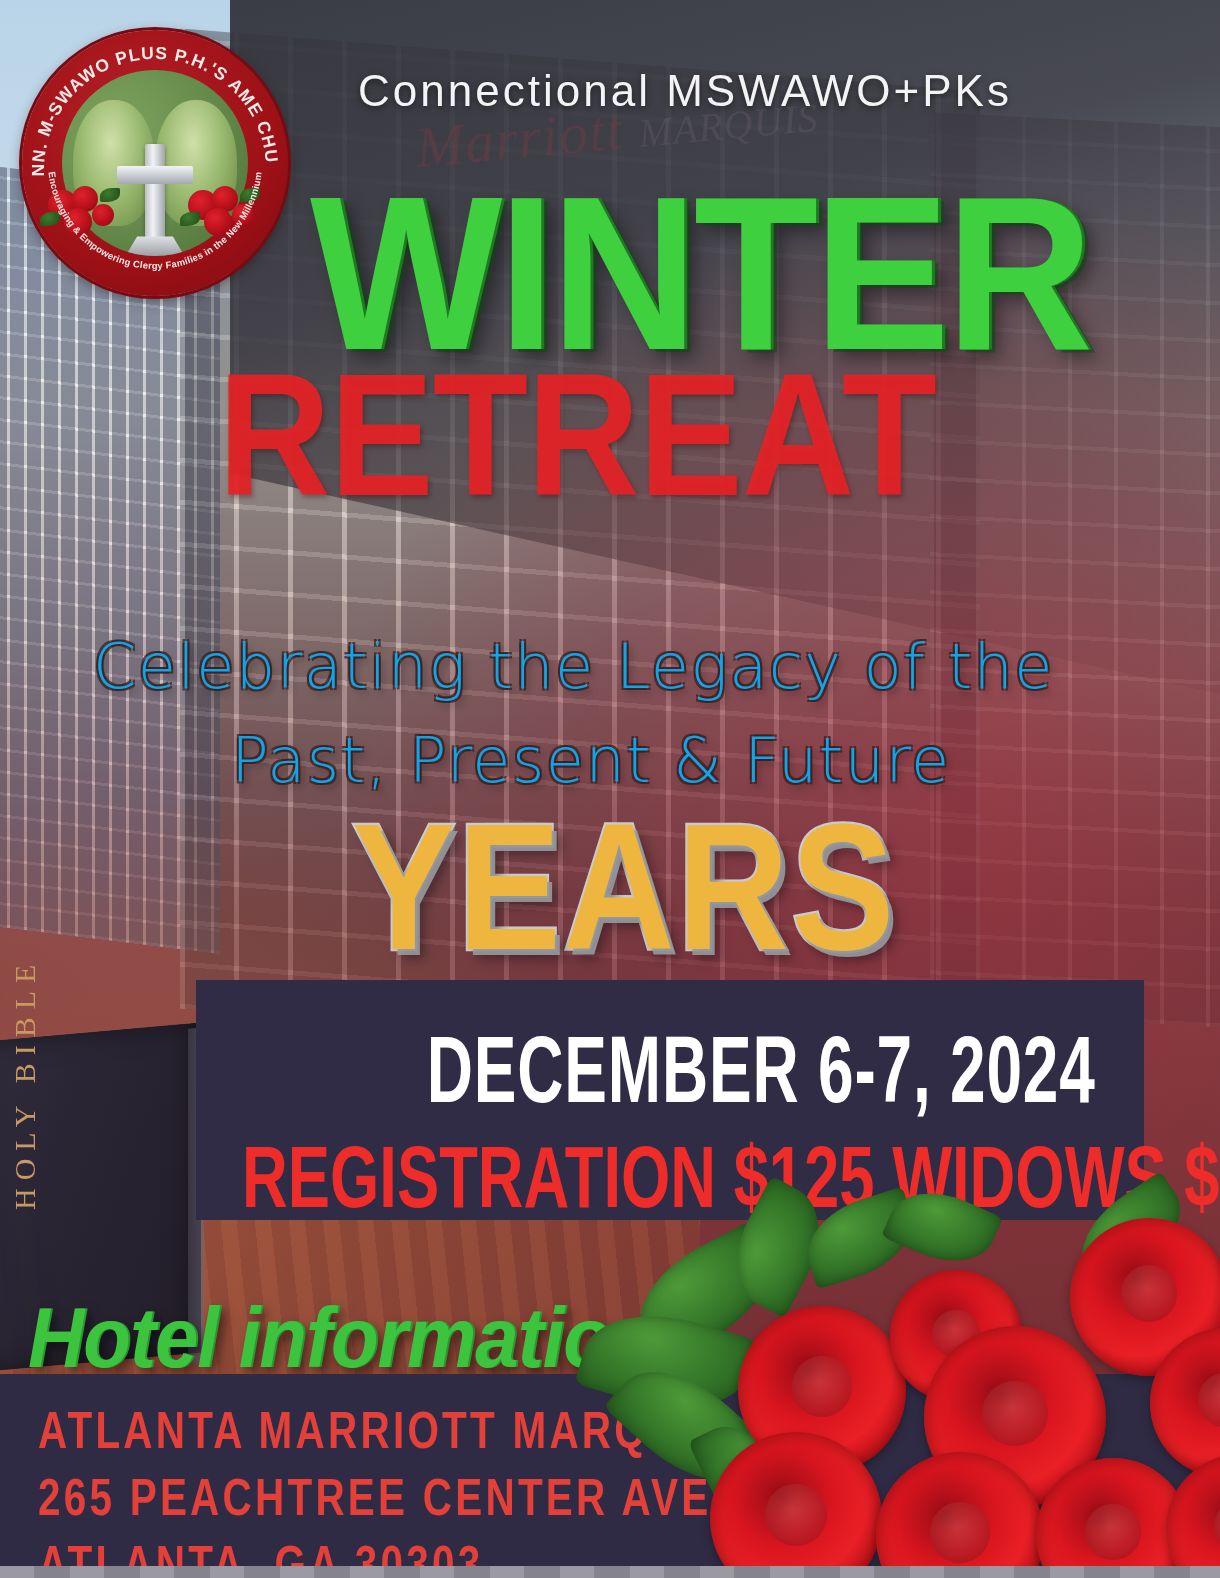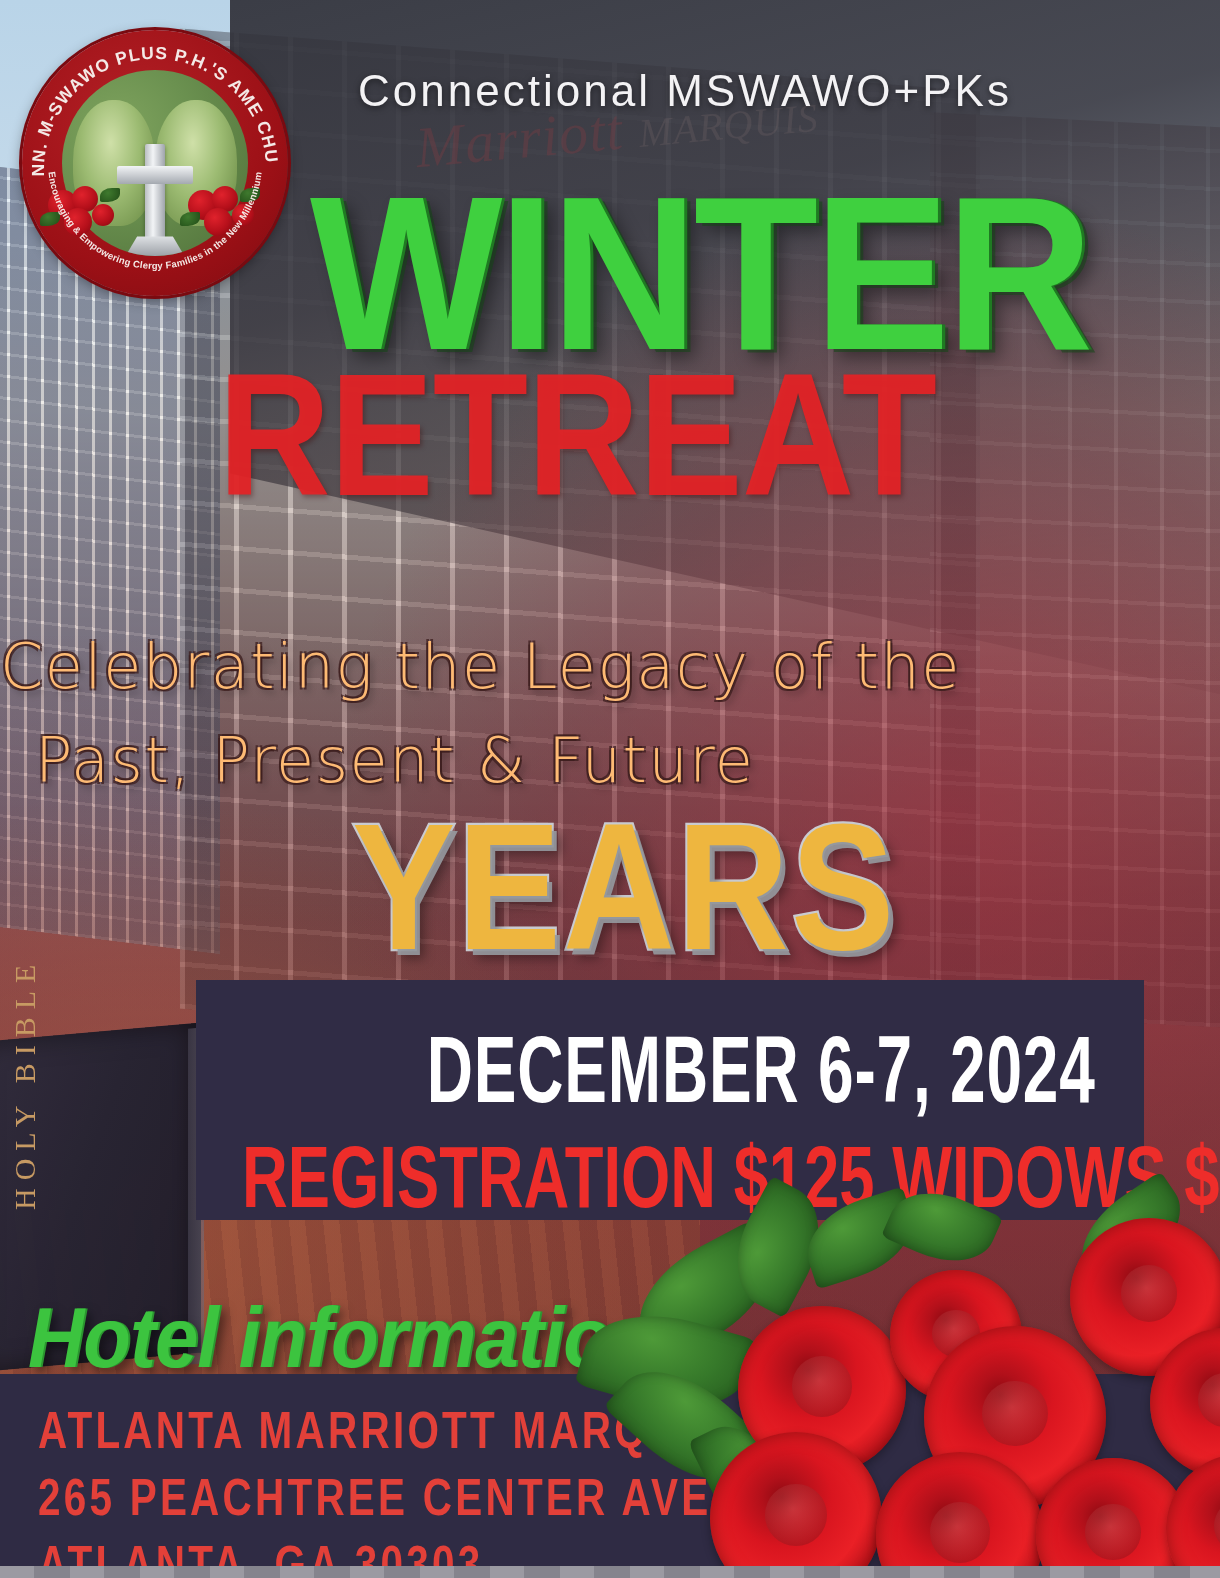--- a/index.html
+++ b/index.html
@@ -268,25 +268,26 @@
     paint-order:stroke fill;
     text-shadow:
       5px 5px 0 rgba(150,154,160,.9),
       9px 9px 10px rgba(0,0,0,.35);
     line-height:.84;
     white-space:nowrap;
   }
 
   .tagline {
     position:absolute; left:0; top:620px; width:1147px;
+    text-align:center;
     font-family:"DejaVu Sans", sans-serif;
     font-weight:300;
     font-size:62px;
     line-height:1.52;
-    color:#fdba74;
+    color:#0ea5e9;
     letter-spacing:1.5px;
     text-shadow:
       -2px -2px 0 rgba(60,30,30,.75),
       2px -2px 0 rgba(60,30,30,.75),
       -2px 2px 0 rgba(60,30,30,.75),
       2px 2px 0 rgba(60,30,30,.75),
       4px 5px 7px rgba(0,0,0,.35);
   }
   .tagline .l2 { display:block;padding-left:35px; }
 

